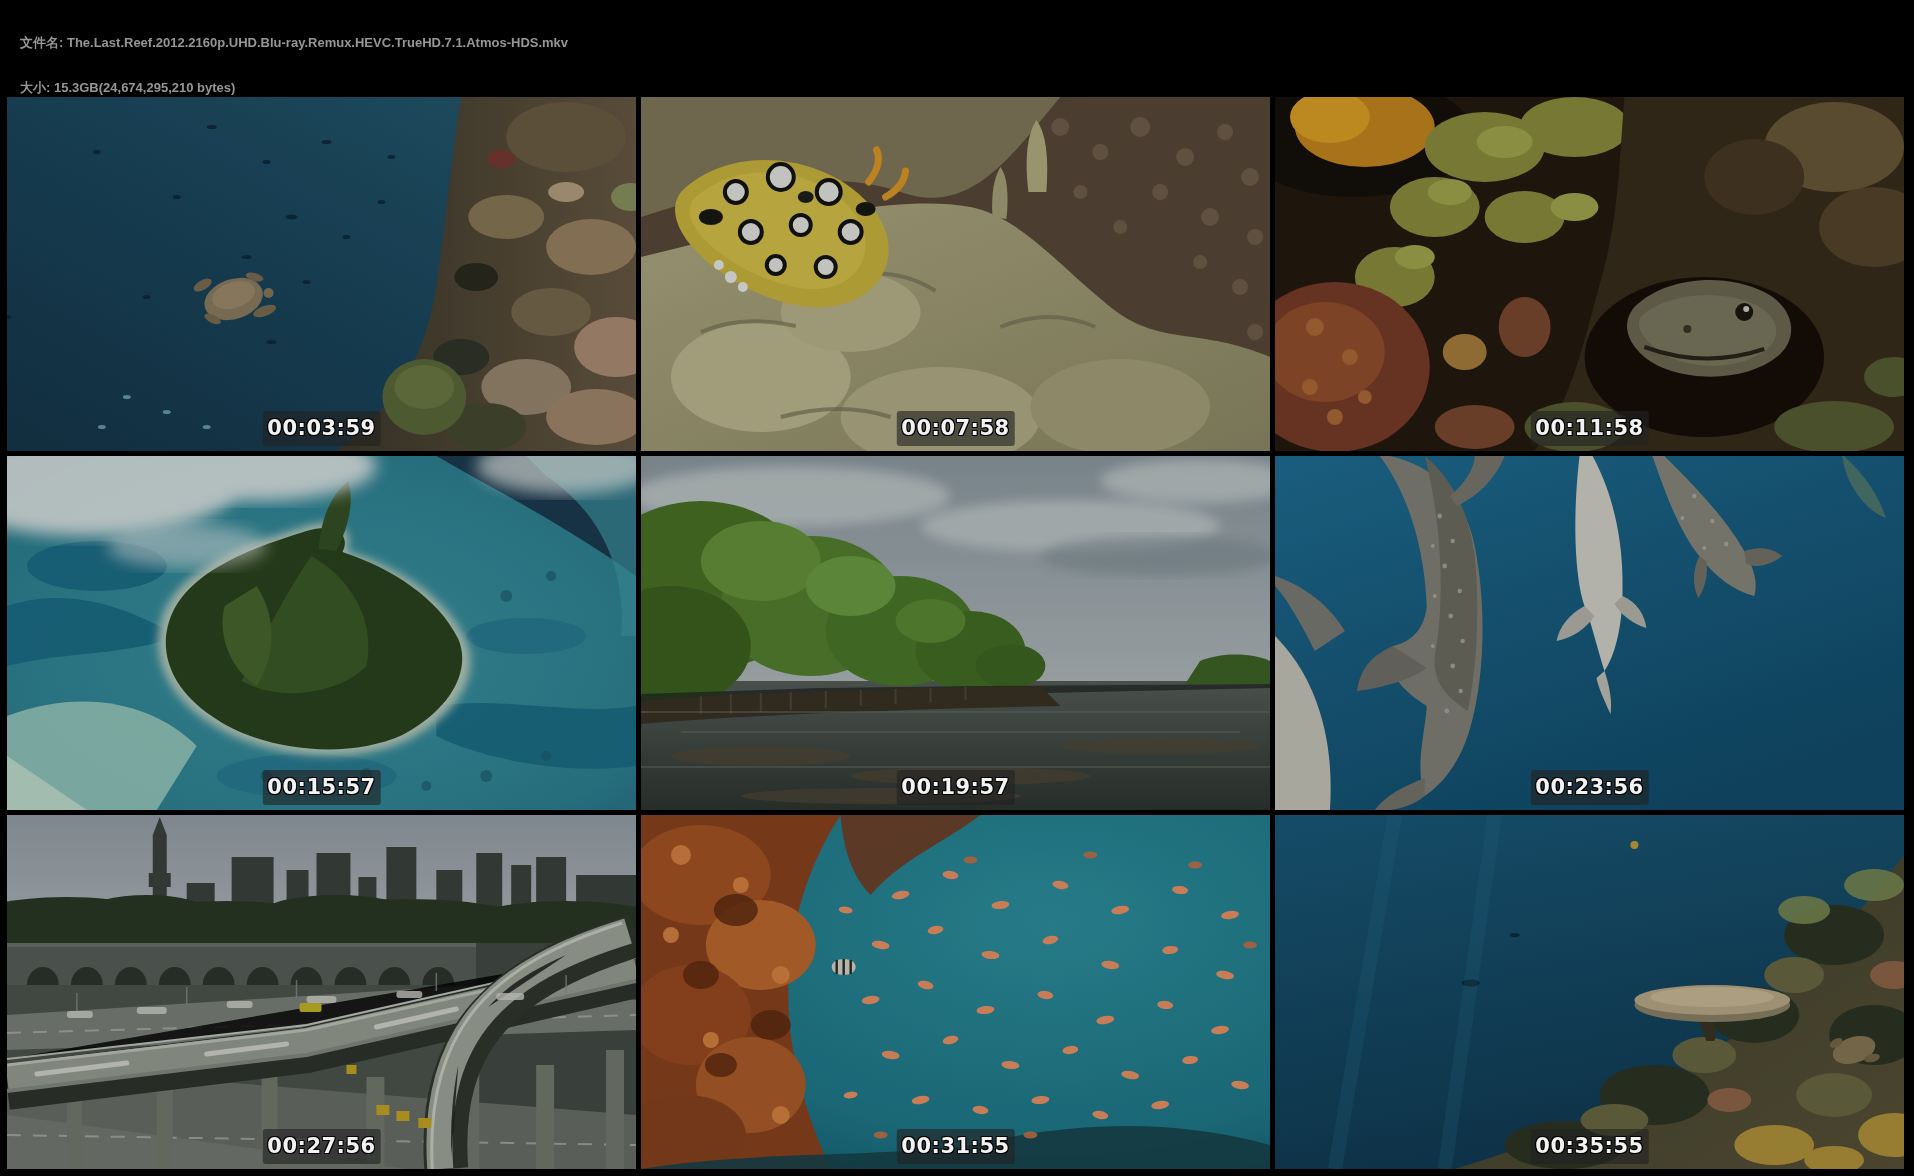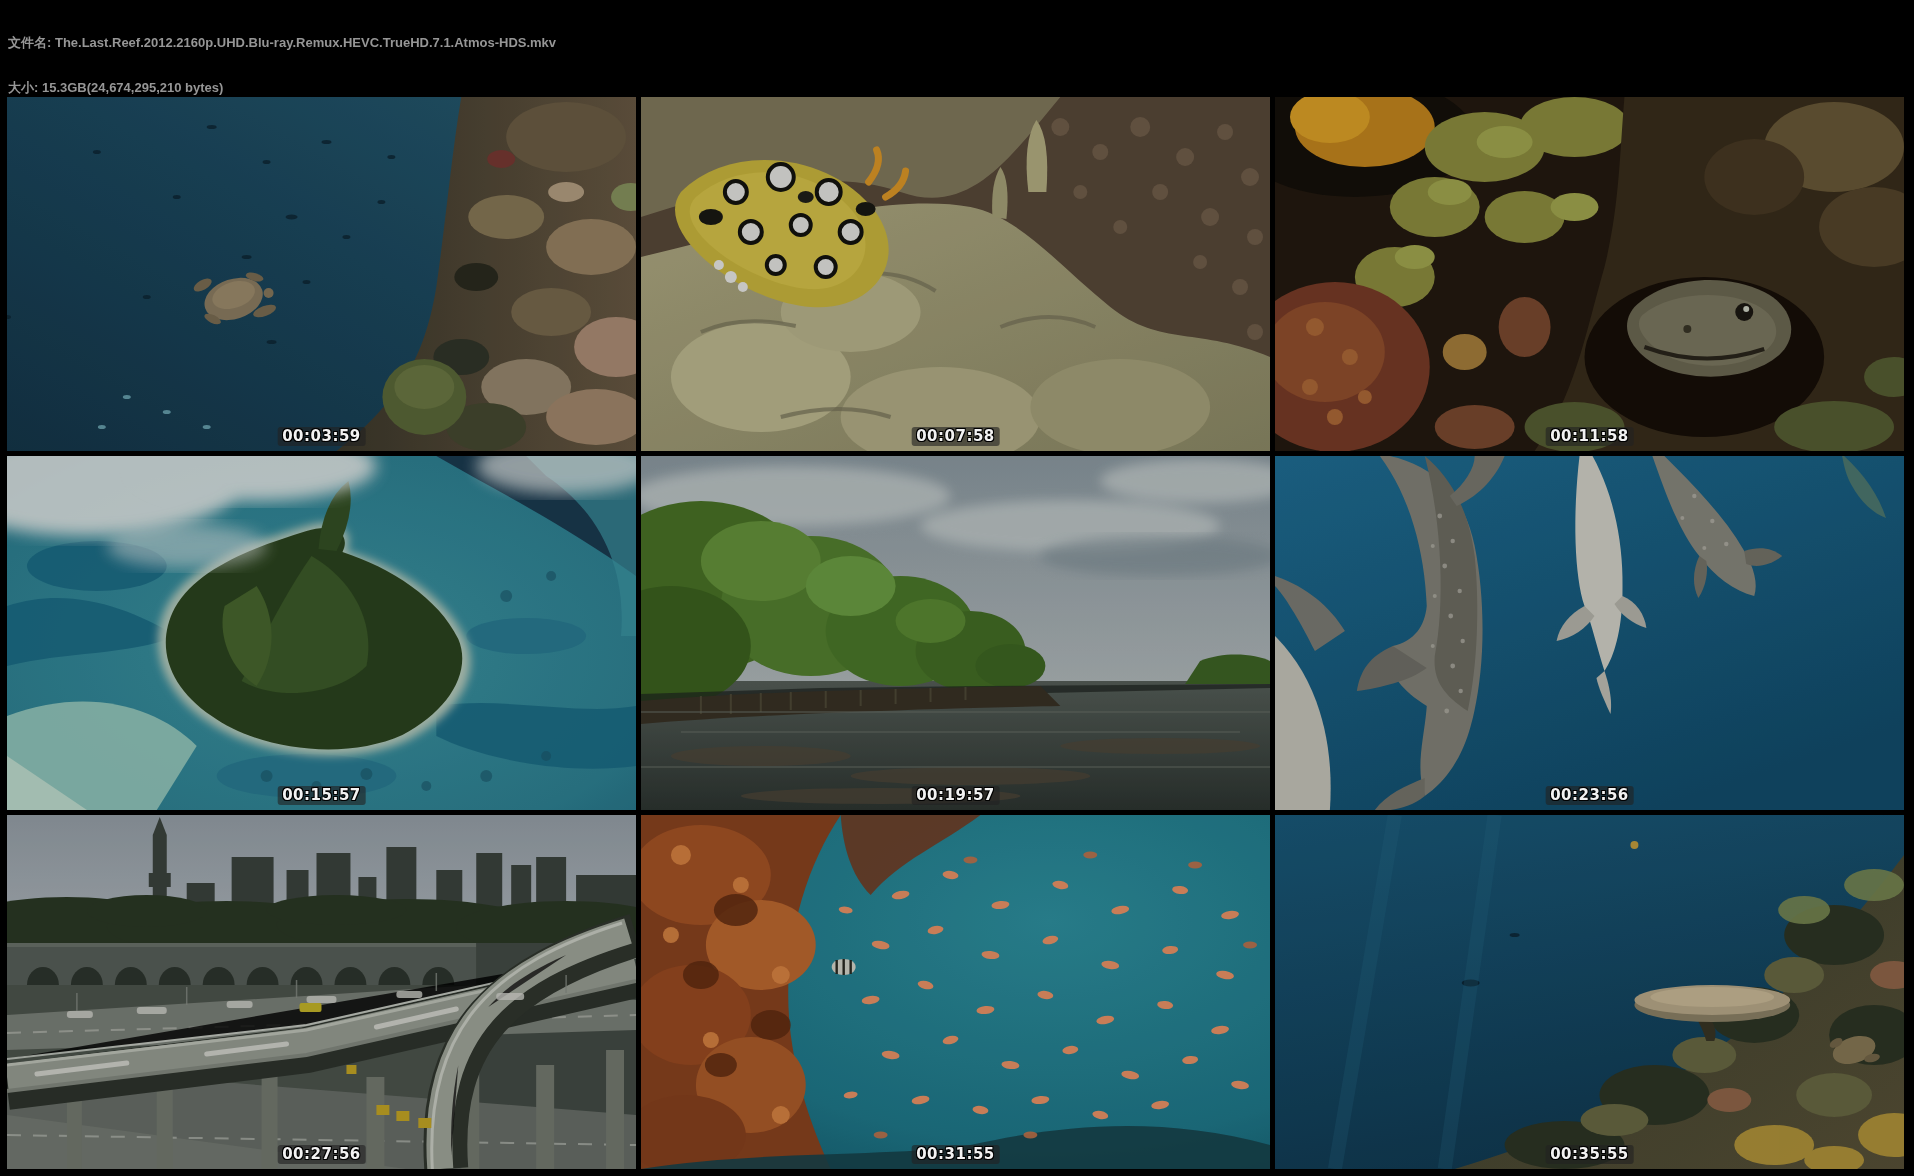--- a/index.html
+++ b/index.html
@@ -1,28 +1,28 @@
 <!DOCTYPE html>
 <html><head>
 <meta charset="utf-8">
 <style>
   html,body{margin:0;padding:0;background:#000;}
   body{width:1914px;height:1176px;position:relative;overflow:hidden;
        font-family:"Liberation Sans","DejaVu Sans",sans-serif;}
   .header{position:absolute;left:8px;top:5px;color:#969696;font-size:13px;
           font-weight:700;line-height:15px;white-space:pre;}
-  .header .line{height:15px;}
+  .header .line{height:15px;margin-left:12px;}
   .grid{position:absolute;left:7px;top:97px;display:grid;
         grid-template-columns:repeat(3,629px);grid-auto-rows:354px;gap:5px;}
   .cell{position:relative;overflow:hidden;background:#0a0a0a;}
   .cell svg{position:absolute;inset:0;width:100%;height:100%;display:block;}
   .cell .dim{position:absolute;inset:0;background:rgba(0,0,0,0.16);}
   .ts{position:absolute;left:50%;bottom:5px;transform:translateX(-50%);
-      background:rgba(34,34,34,0.62);border-radius:3px;padding:0 5px;
-      color:#f2f2f2;font-size:15px;font-weight:700;line-height:19px;
+      background:rgba(34,34,34,0.62);border-radius:3px;padding:8px 5px;
+      color:#f2f2f2;font-size:21px;font-weight:700;line-height:19px;
       font-family:"DejaVu Sans","Liberation Sans",sans-serif;
       text-shadow:-1px -1px 0 #000,1px -1px 0 #000,-1px 1px 0 #000,1px 1px 0 #000;
       letter-spacing:0.5px;white-space:nowrap;z-index:3;}
 </style>
 </head>
 <body>
 
 <div class="header">
   <div class="line">文件名: The.Last.Reef.2012.2160p.UHD.Blu-ray.Remux.HEVC.TrueHD.7.1.Atmos-HDS.mkv</div>
   <div class="line">大小: 15.3GB(24,674,295,210 bytes)</div>

